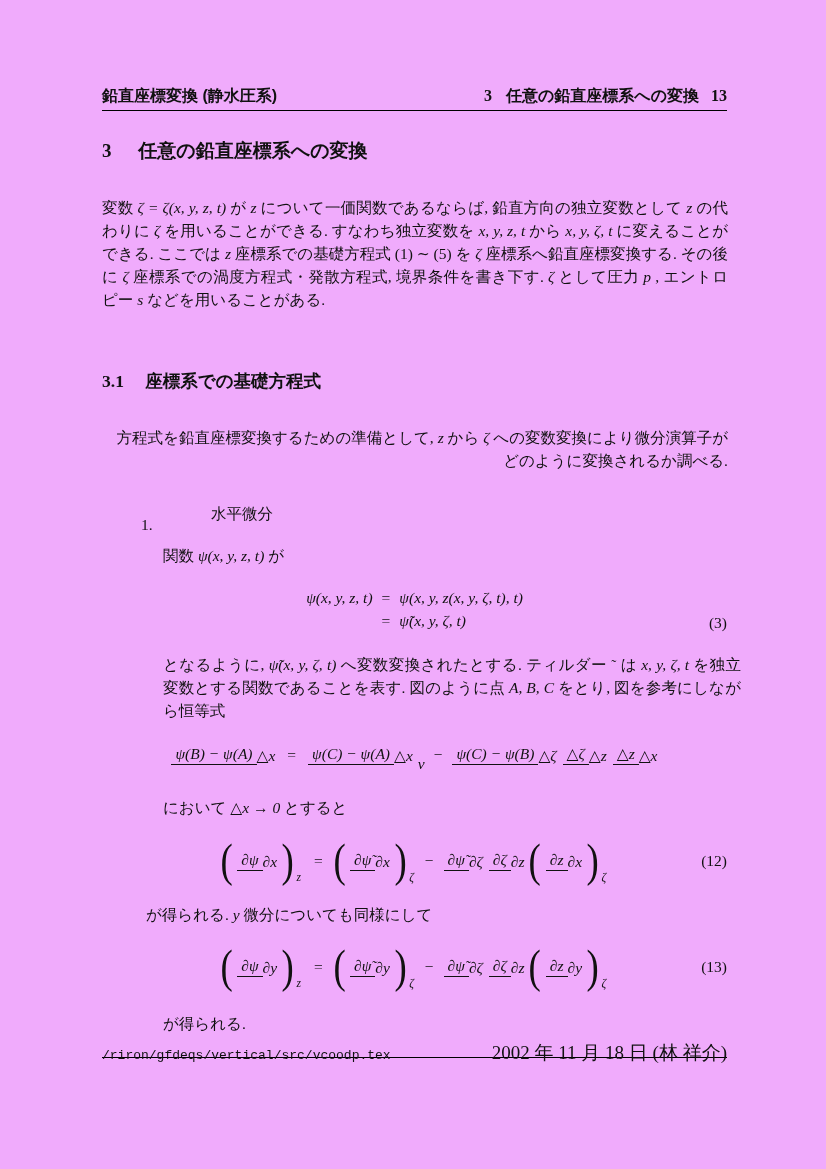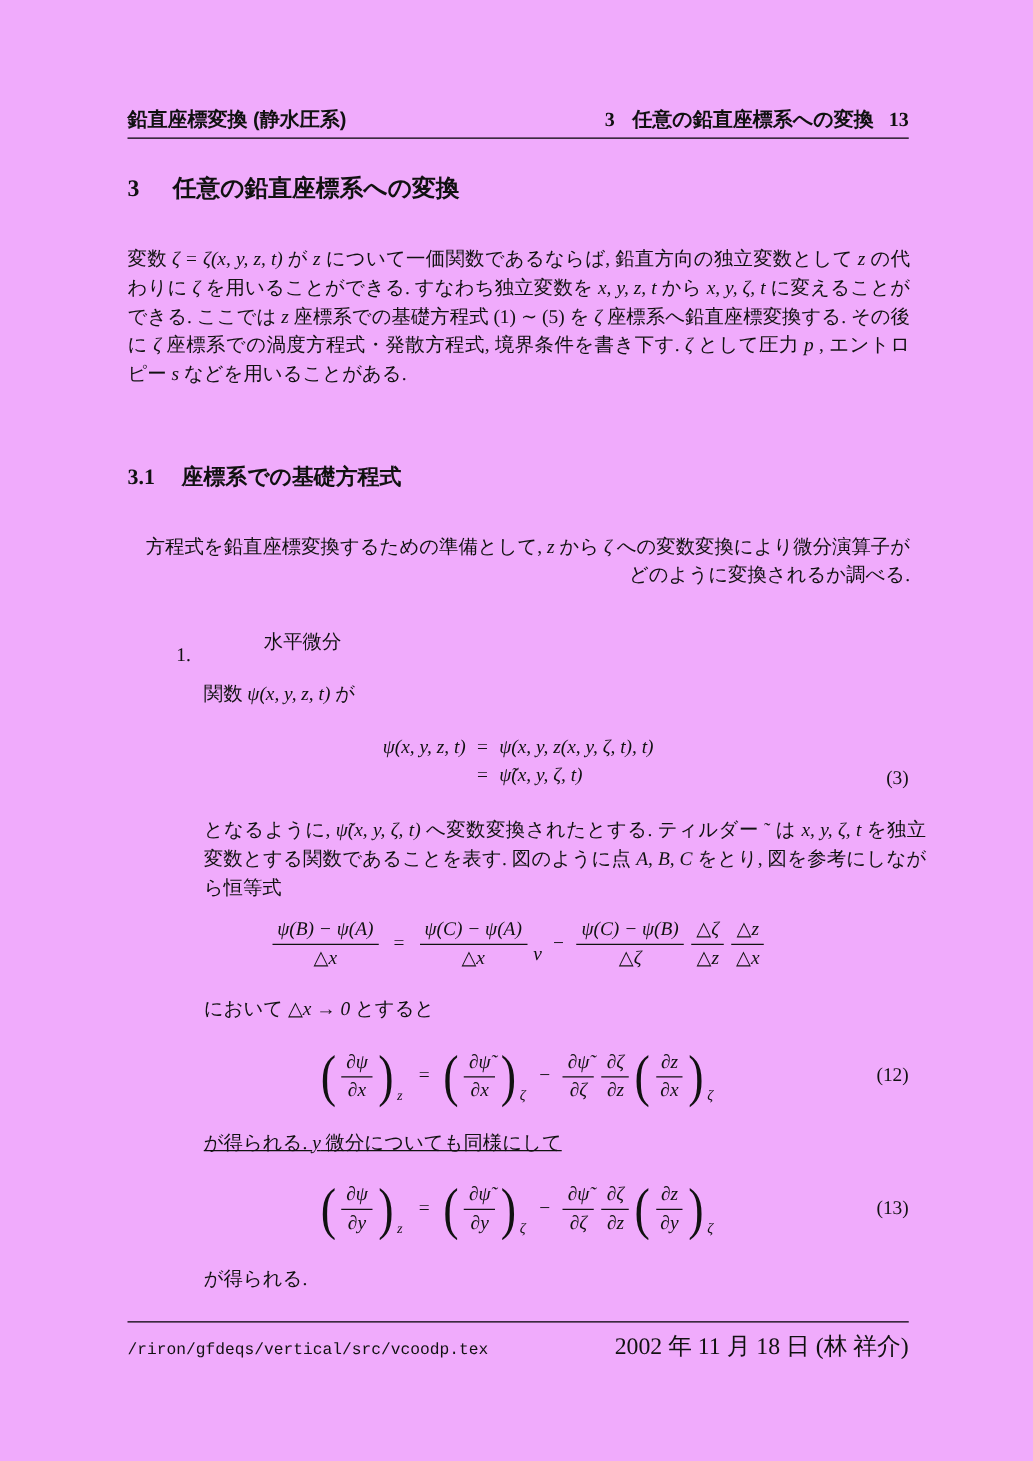--- a/index.html
+++ b/index.html
@@ -28,53 +28,53 @@
   .body { margin:0; font-size:15.5px; line-height:23px; }
   .run-m, .mi { font-family:"Liberation Serif","DejaVu Serif",serif; font-style:italic; }
 
   .para1 { position:absolute; left:102px; top:196px; width:626px; text-align:justify; }
   .para2 { position:absolute; left:102px; top:426px; width:626px;text-align:right; }
   .li-label { position:absolute; left:141px; top:513px; }
   .li-title { position:absolute; left:163px; top:502px;margin-left:48px; }
   .lead    { position:absolute; left:163px; top:544px; }
   .after11 { position:absolute; left:163px; top:653px; width:578px; text-align:justify; }
   .before12{ position:absolute; left:163px; top:796px; }
-  .between { position:absolute; left:163px; top:903px;text-decoration:underline; }
+  .between { position:absolute; left:146px; top:903px; }
   .after13 { position:absolute; left:163px; top:1012px; }
 
   .eq { position:absolute; left:102px; width:625px;
         display:flex; justify-content:center; align-items:center;
         font-size:15.5px; }
   .eq11 { top:576px; height:66px; }
   .eqid { top:729px; height:52px; }
   .eq12 { top:833px; height:56px; }
   .eq13 { top:939px; height:56px; }
   .eqnum { position:absolute; right:0; font-style:normal; font-size:15.5px; }
   .eq11 .eqnum { bottom:10px; }
   .eq12 .eqnum, .eq13 .eqnum { top:50%; transform:translateY(-50%);text-align:center; }
 
   .eq11grid { display:grid; grid-template-columns:auto auto auto; row-gap:5px; align-items:baseline; }
   .eq11grid .lhs { text-align:right; }
   .rel { margin:0 9px; font-style:normal; }
   .minus { margin:0 7px; font-style:normal; }
 
-  .frac { display:inline-flex; flex-direction:column; align-items:center;
+  .frac { display:inline-flex; flex-direction:row; align-items:center;
           vertical-align:middle; margin:0 3px; font-style:italic; text-align:center; }
   .fr-num { border-bottom:1px solid #111; padding:0 4px 2px; line-height:1.15; white-space:nowrap; }
   .fr-den { padding-top:2px; line-height:1.15; white-space:nowrap; }
 
   .pgroup { display:inline-flex; align-items:center; }
   .bp { font-size:46px; font-weight:400; line-height:0; display:inline-block;
         transform:scaleX(0.8); font-style:normal; }
   .bsub { font-style:italic; font-size:11.5px; position:relative; top:16px;
           margin-left:1px; margin-right:4px; }
   .lowv { font-style:italic; position:relative; top:9px; margin:0 2px; }
 
   .frule  { position:absolute; left:102px; top:1057px; width:625px; height:1px; background:#000; }
-  .footer { position:absolute; left:102px; top:1064px; width:625px;
+  .footer { position:absolute; left:102px; top:1040px; width:625px;
             display:flex; justify-content:space-between; align-items:baseline; }
   .f-path { font-family:"Liberation Mono","DejaVu Sans Mono",monospace; font-size:13px; }
   .f-date { font-size:19px; }
 </style>
 </head>
 <body>
 
 <div class="page">
 
   <div class="header">

